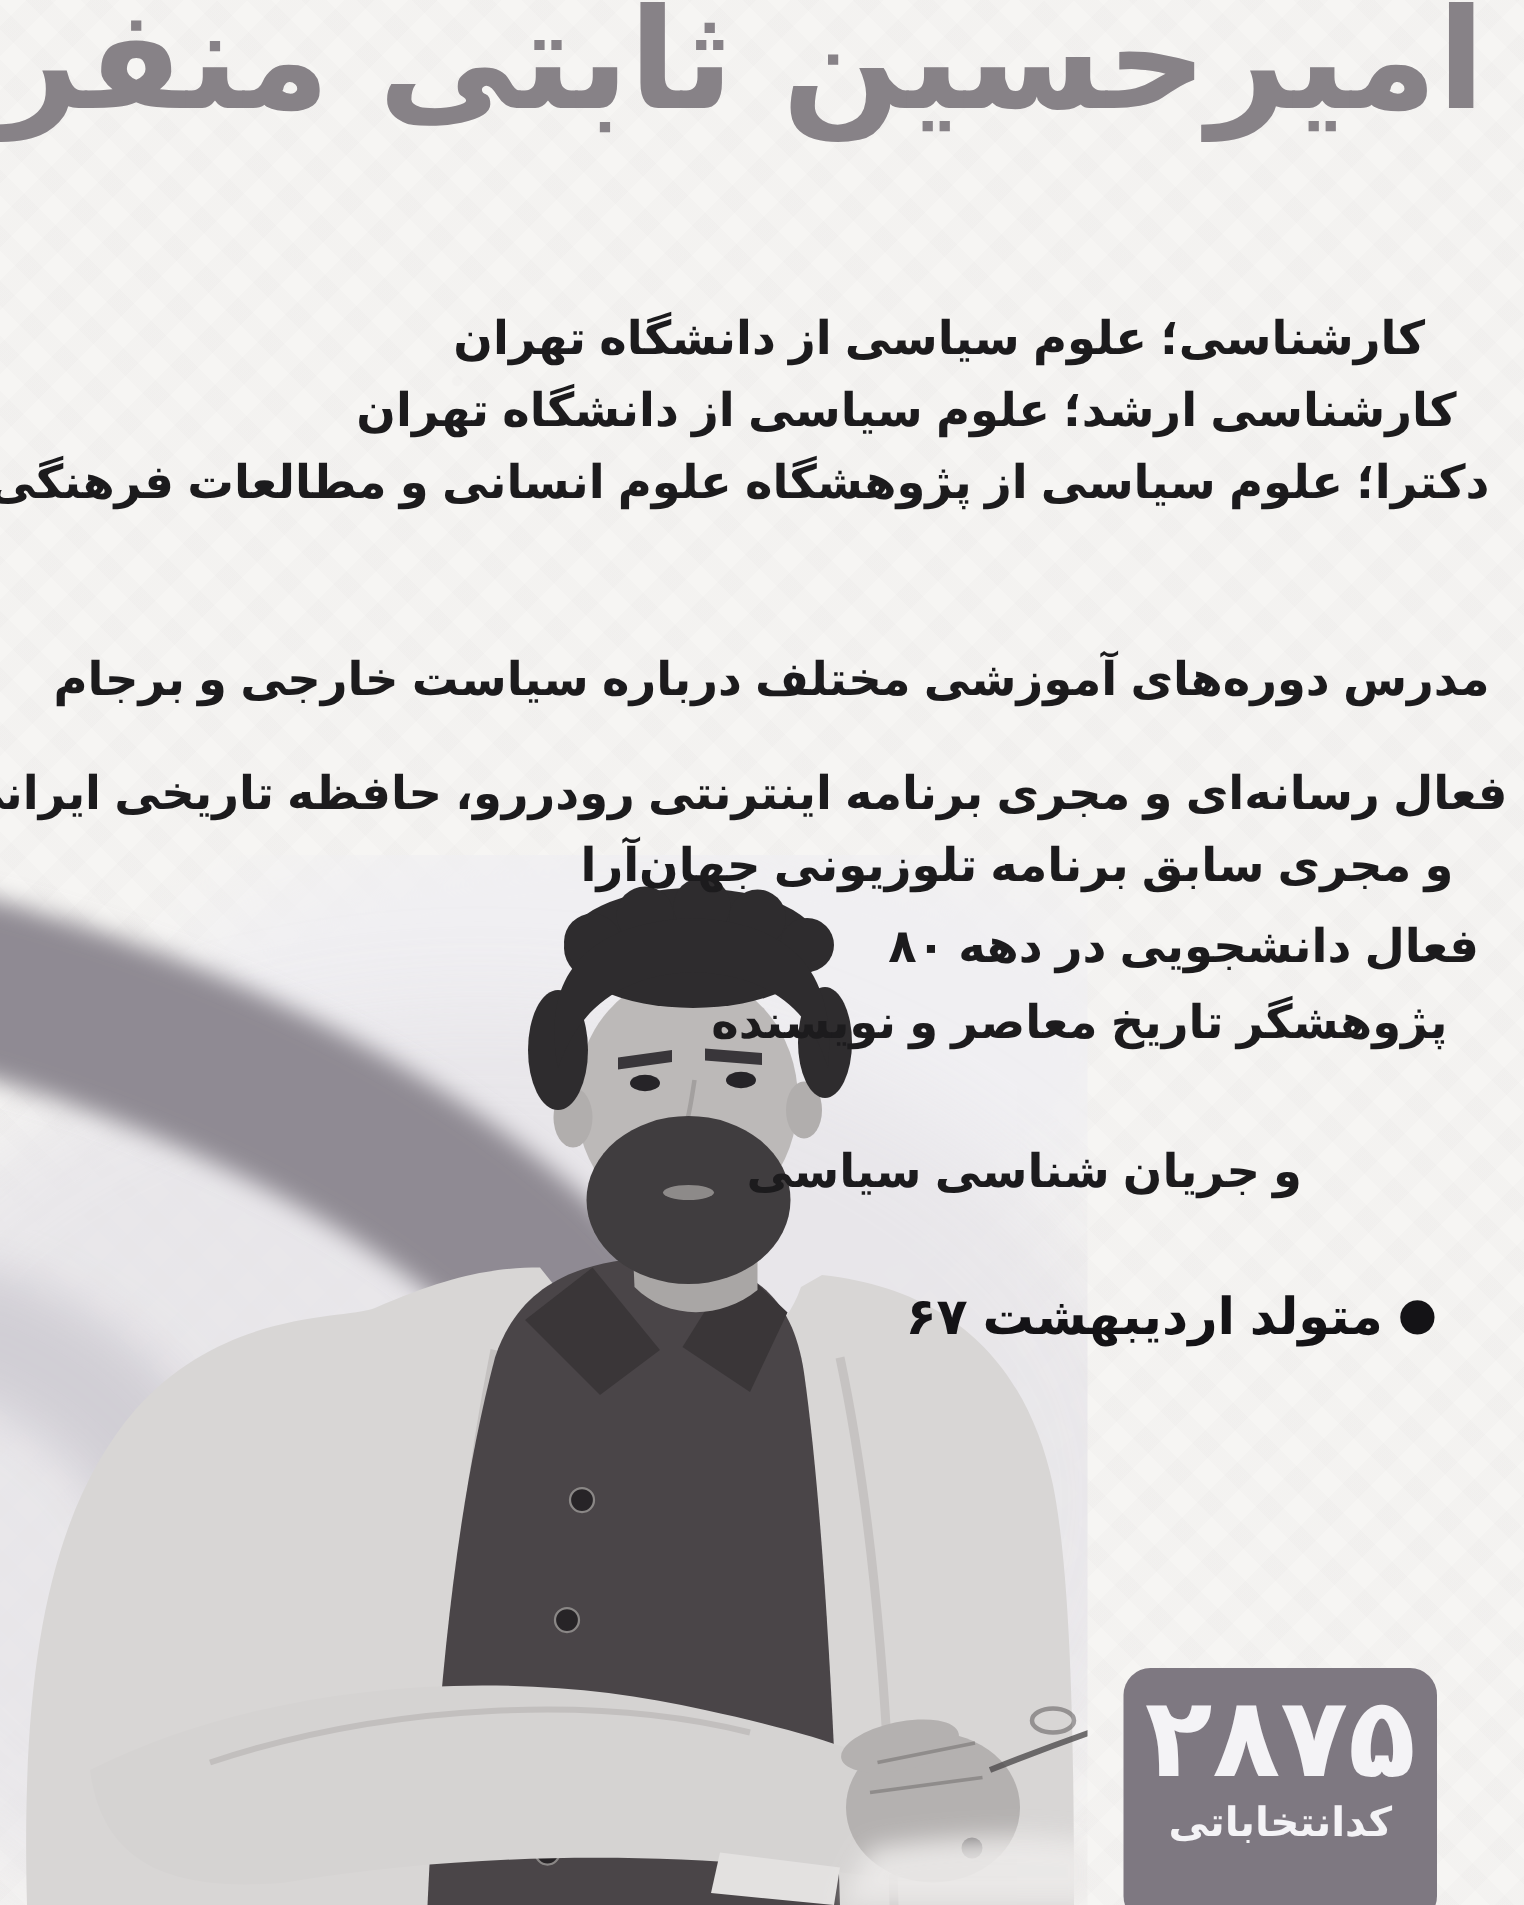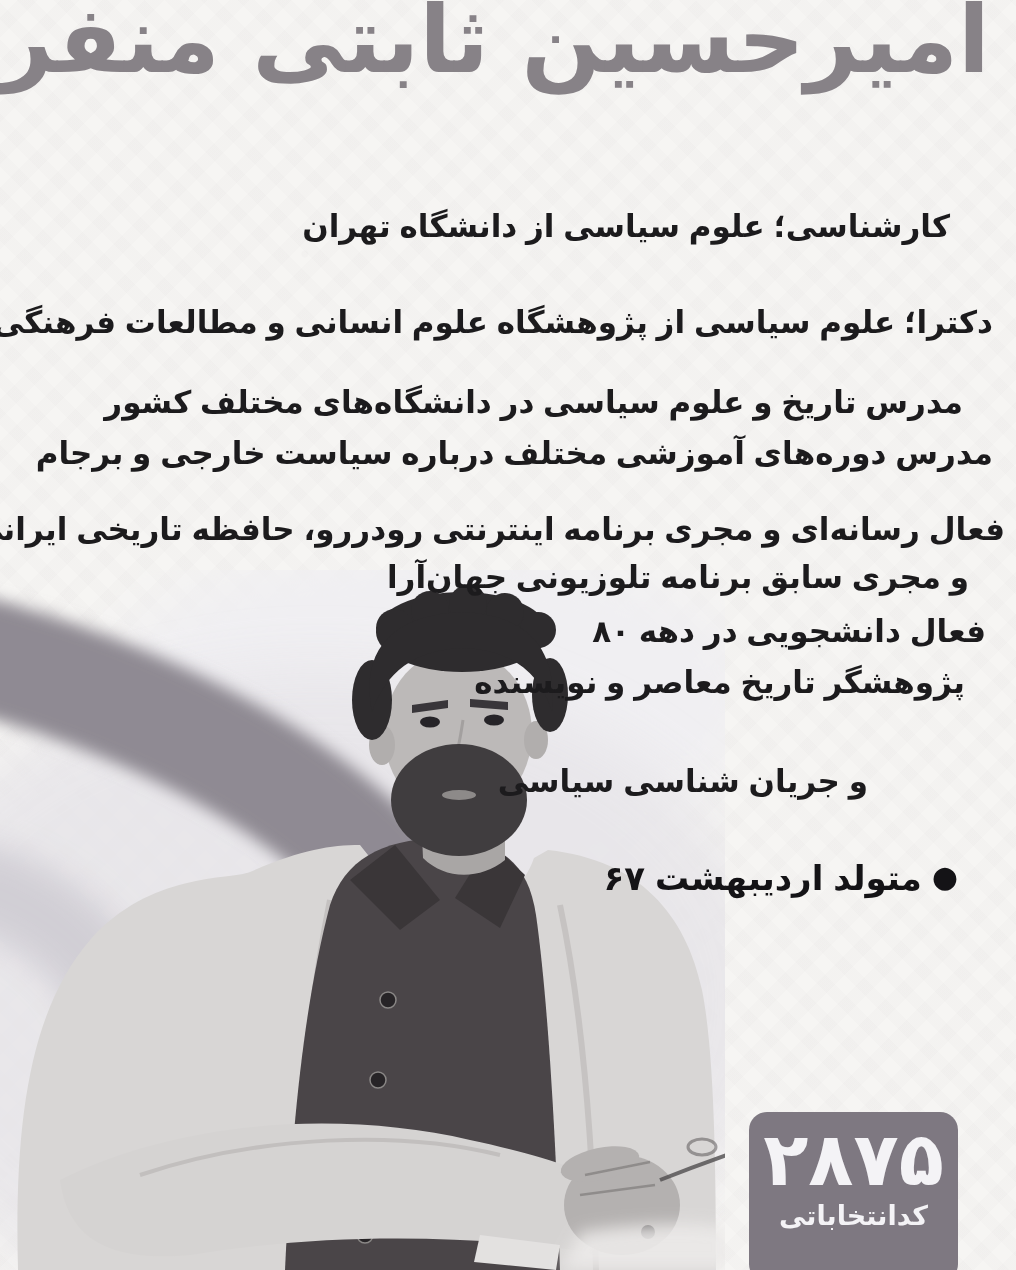--- a/index.html
+++ b/index.html
@@ -165,23 +165,23 @@
       <path d="M 660 1180 C 690 1168 712 1160 735 1152" stroke="#4f4c4e" stroke-width="4" fill="none" opacity="0.8"></path>
       <ellipse cx="702" cy="1147" rx="14" ry="8" stroke="#4f4c4e" stroke-width="3" fill="none" opacity="0.5"></ellipse>
 
       <path d="M 560 1270 L 580 1232 C 640 1222 700 1222 730 1228 L 730 1270 Z" fill="#eceae9" opacity="0.9" filter="url(#f8)"></path>
     </g>
   </svg>
 
   <h1 class="name">امیرحسین ثابتی منفرد</h1>
 
   <div class="line l1">کارشناسی؛ علوم سیاسی از دانشگاه تهران</div>
+  <div class="line l2">کارشناسی ارشد؛ علوم سیاسی از دانشگاه تهران</div>
   <div class="line l3">دکترا؛ علوم سیاسی از پژوهشگاه علوم انسانی و مطالعات فرهنگی</div>
 
-  <div class="line l4">مدرس تاریخ و علوم سیاسی در دانشگاه‌های مختلف کشور</div>
   <div class="line l5">مدرس دوره‌های آموزشی مختلف درباره سیاست خارجی و برجام</div>
 
   <div class="line l6">فعال رسانه‌ای و مجری برنامه اینترنتی رودررو، حافظه تاریخی ایرانی</div>
   <div class="line l7">و مجری سابق برنامه تلوزیونی جهان‌آرا</div>
   <div class="line l8">فعال دانشجویی در دهه ۸۰</div>
   <div class="line l9">پژوهشگر تاریخ معاصر و نویسنده</div>
   <div class="line l11">و جریان شناسی سیاسی</div>
 
   <div class="birth">
     <span class="bullet">●</span><span>متولد اردیبهشت ۶۷</span>

